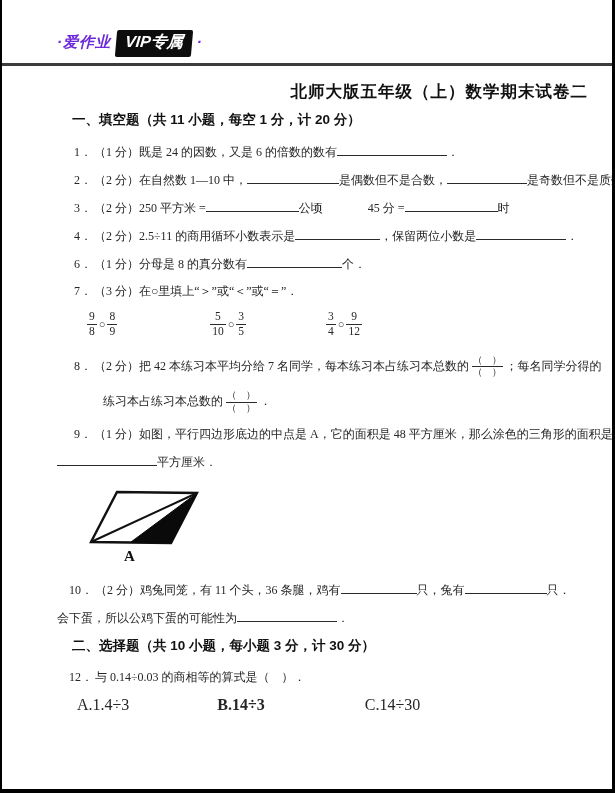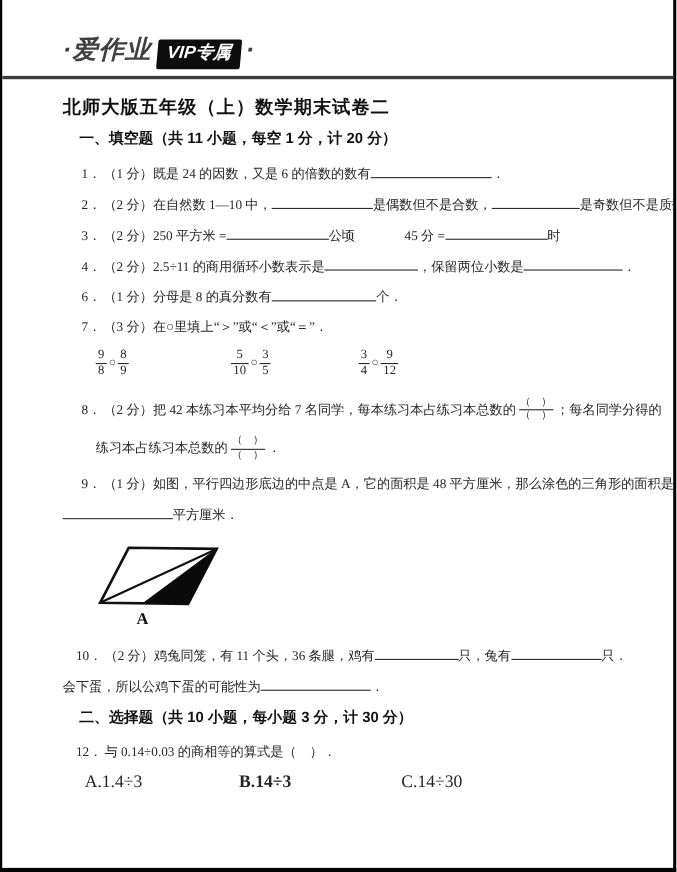--- a/index.html
+++ b/index.html
@@ -5,42 +5,42 @@
   html,body{margin:0;padding:0;background:#fff;}
   .page{
     width:615px;height:793px;box-sizing:border-box;overflow:hidden;
     background:#fff;position:relative;
     border-left:2px solid #000;border-right:3px solid #000;border-bottom:4px solid #000;
     font-family:"Liberation Serif","DejaVu Serif",serif;color:#262626;
   }
   .logo-row{padding:30px 0 6px 55px;white-space:nowrap;}
   .logo-prefix,.logo-suffix{
     font-family:"Liberation Sans",sans-serif;font-style:italic;font-weight:bold;
-    font-size:23px;color:#404040;letter-spacing:1px;
+    font-size:15px;color:#6d28d9;letter-spacing:1px;
   }
   .logo-badge{
     display:inline-block;background:#0d0d0d;color:#fff;
     font-family:"Liberation Sans",sans-serif;font-style:italic;font-weight:bold;
     font-size:16px;padding:2px 9px 4px;margin:0 5px;border-radius:2px;transform:skewX(-5deg);
   }
   .rule{height:3px;background:#3c3c3c;}
   .title{
-    margin:15px 0 8px;text-align:left;font-size:16.5px;font-weight:bold;
+    margin:15px 0 8px;text-align:right;font-size:16.5px;font-weight:bold;
     color:#111;letter-spacing:1px;font-family:"Liberation Sans",sans-serif;
   }
   .body-area{padding:0 24px 0 55px;}
   .section-heading{
     font-family:"Liberation Sans",sans-serif;font-weight:bold;font-size:13.5px;color:#111;
     margin:2px 0 14px 15px;
   }
   .qline{font-size:12px;line-height:16px;margin:0 0 11px 0;white-space:nowrap;}
   .qline.d1{margin-left:17px;}
   .qline.d2{margin-left:12px;}
   .qline.cont{margin-left:0;}
-  #content [data-name="question-8-line2"]{margin-left:30px;}
+  #content [data-name="question-8-line2"]{margin-left:46px;}
   .qnum{margin-right:2px;}
   .blank{display:inline-block;border-bottom:1px solid #2a2a2a;height:12px;}
   .spacer{display:inline-block;height:1px;}
   .pfrac{display:inline-block;vertical-align:middle;text-align:center;
          font-size:9.5px;line-height:1.25;margin:0 3px;}
   .pf-top{display:block;border-bottom:1px solid #2a2a2a;padding:0 1px;}
   .pf-bot{display:block;padding:0 1px;}
   .fracrow{display:flex;align-items:center;margin:2px 0 16px 30px;}
   .frac-group{display:inline-flex;align-items:center;}
   .frac-group:nth-child(2){margin-left:93px;}

